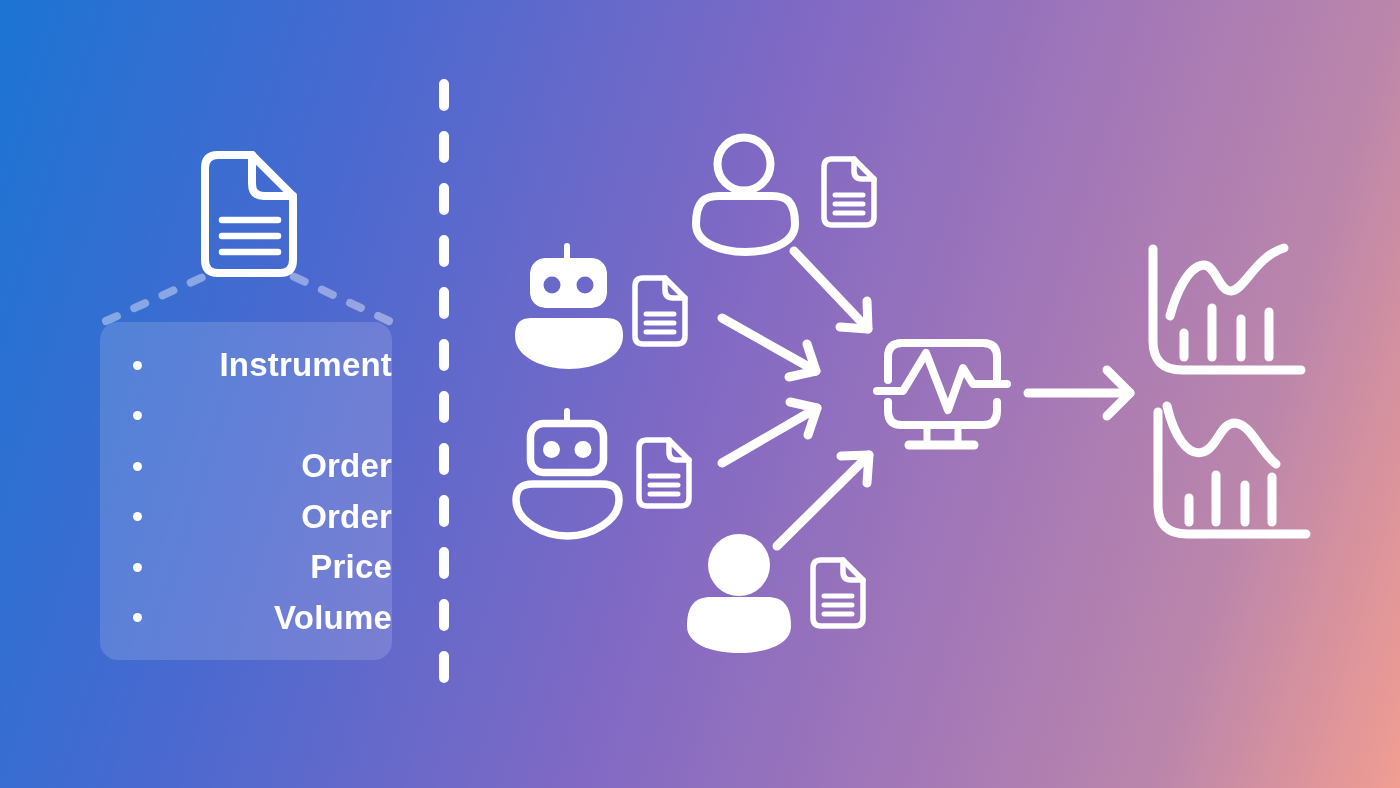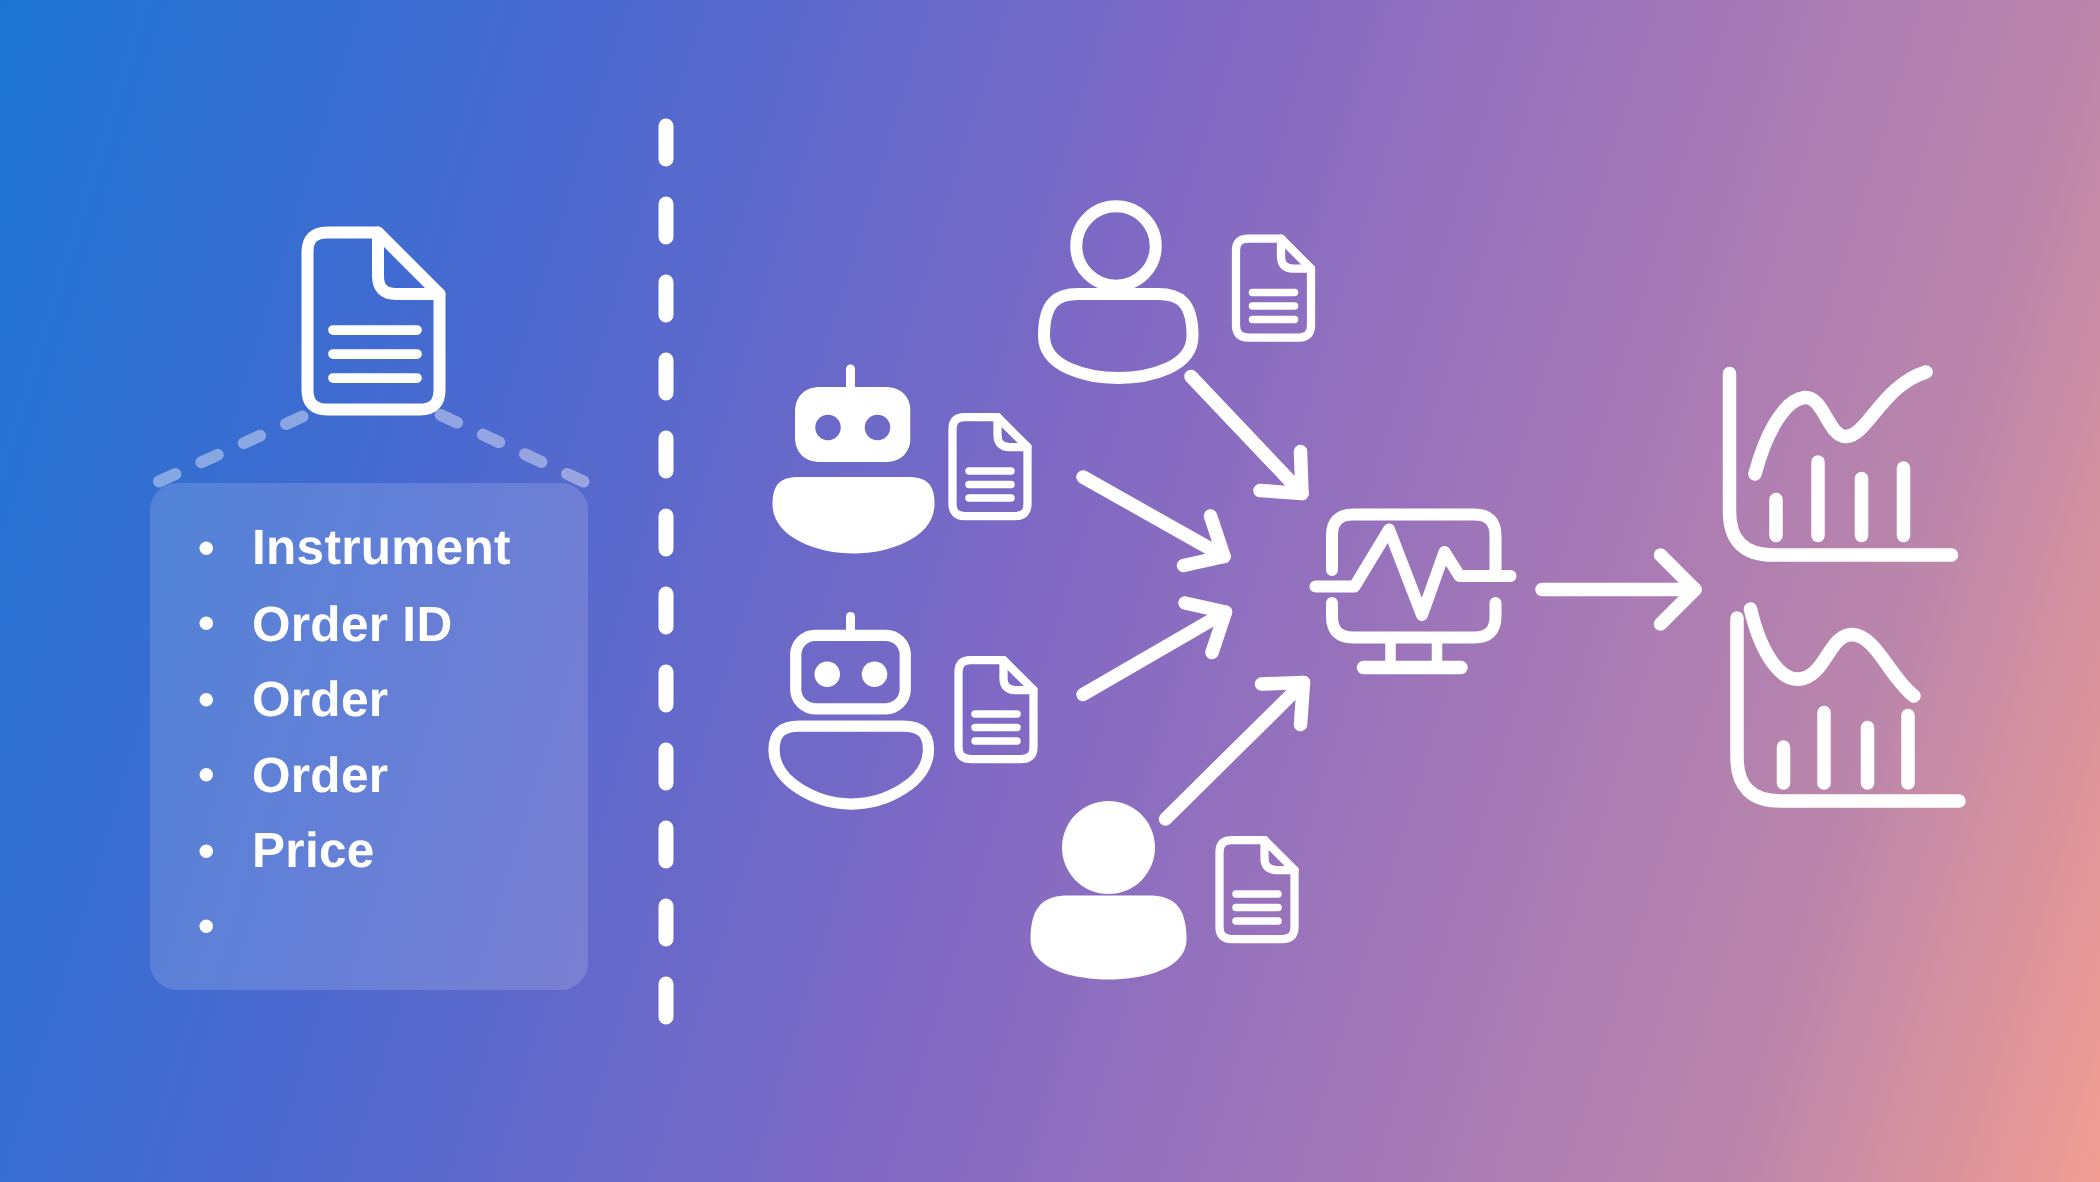--- a/index.html
+++ b/index.html
@@ -21,20 +21,21 @@
     border-radius:18px;
     box-sizing:border-box;
   }
   .fields-card ul{
     list-style:none;
     margin:0;padding:18px 0 0 33px;
   }
   .fields-card li{
     display:flex;align-items:center;
     height:50.5px;
+    justify-content:space-between;
   }
   .dot{
     width:9px;height:9px;border-radius:50%;
     background:#ffffff;flex:0 0 auto;
     margin-right:26px;
   }
   .lbl{
     color:#ffffff;
     font-size:33px;
     font-weight:700;
@@ -152,33 +153,33 @@
   </svg>
 
   <div class="fields-card">
     <ul>
       <li>
         <span class="dot"></span>
         <span class="lbl">Instrument</span>
       </li>
       <li>
         <span class="dot"></span>
-        <span class="lbl">Order ID</span>
       </li>
       <li>
         <span class="dot"></span>
         <span class="lbl">Order</span>
       </li>
       <li>
         <span class="dot"></span>
         <span class="lbl">Order</span>
       </li>
       <li>
         <span class="dot"></span>
         <span class="lbl">Price</span>
       </li>
       <li>
         <span class="dot"></span>
+        <span class="lbl">Volume</span>
       </li>
     </ul>
   </div>
 
 </div>
 
 </body></html>

